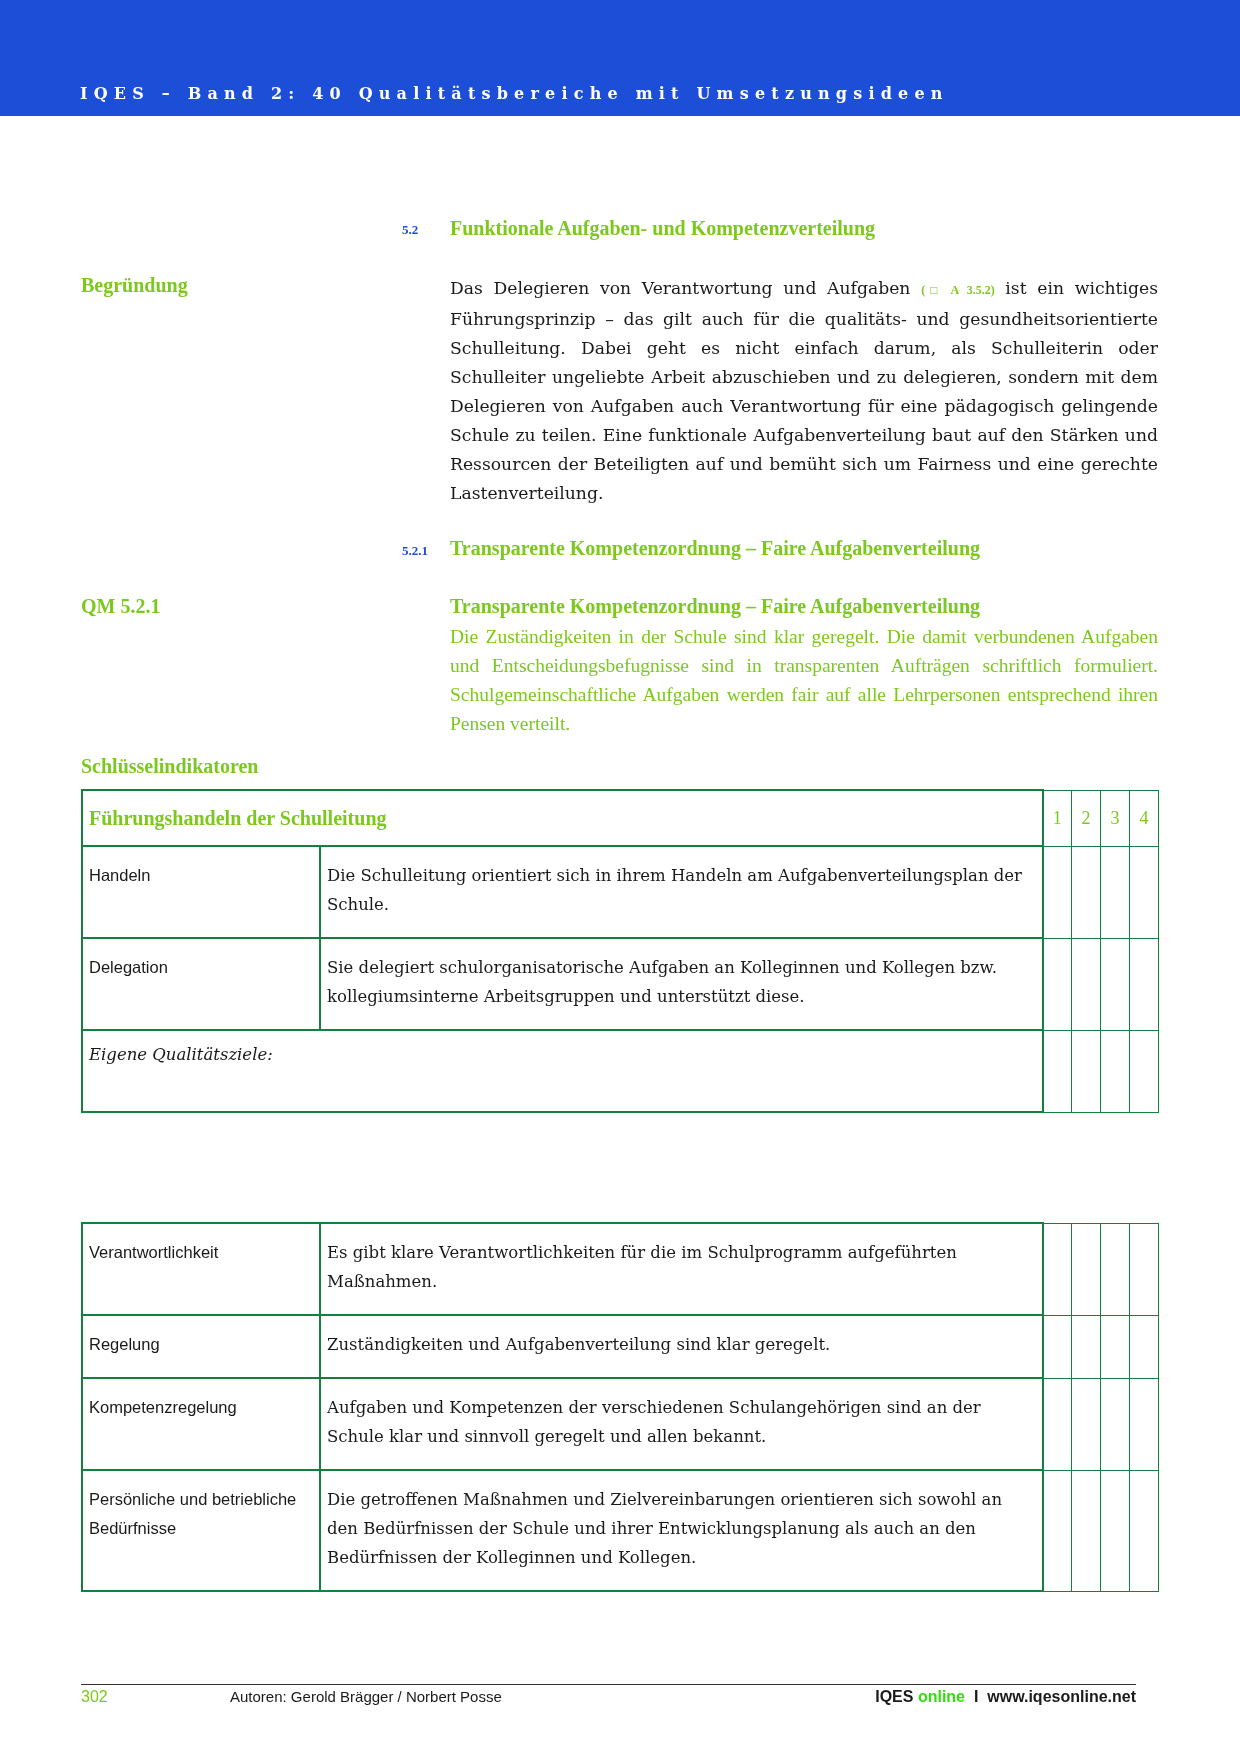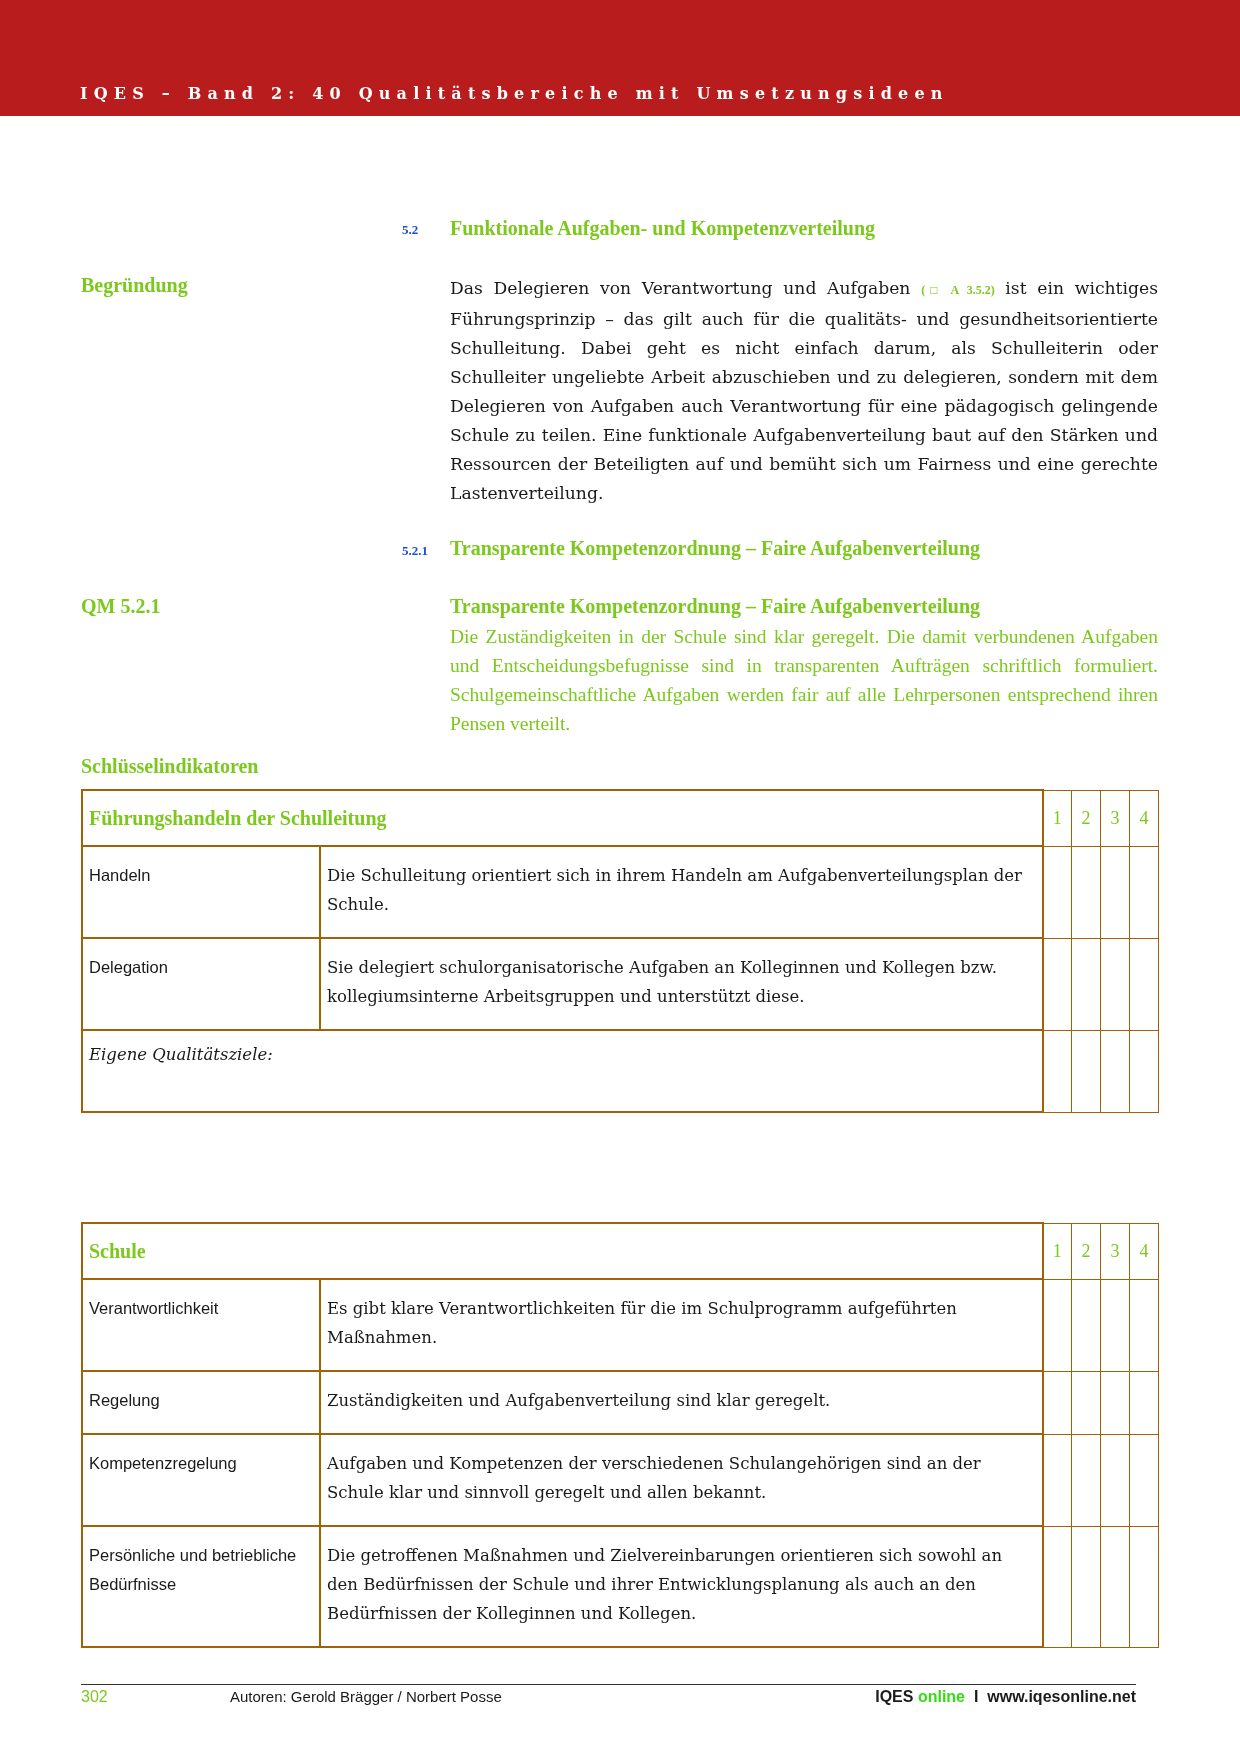--- a/index.html
+++ b/index.html
@@ -3,21 +3,21 @@
 <meta charset="utf-8">
 <style>
   html, body { margin: 0; padding: 0; }
   body {
     width: 1240px; height: 1754px; position: relative; background: #ffffff;
     font-family: "DejaVu Serif", "Liberation Serif", serif; color: #1a1a1a;
     overflow: hidden;
   }
   .topbar {
     position: absolute; left: 0; top: 0; width: 1240px; height: 116px;
-    background: #b91c1c;
+    background: #1d4ed8;
   }
   .topbar-title {
     position: absolute; left: 80px; top: 84px;
     font-family: "DejaVu Serif", "Liberation Serif", serif; font-weight: bold;
     font-size: 16px; letter-spacing: 6.2px; color: #ffffff;
   }
   .sec-num {
     position: absolute; font-family: "Liberation Serif", serif; font-weight: bold;
     font-size: 13px; color: #1d4ed8;
   }
@@ -38,21 +38,21 @@
   .qm-text {
     position: absolute; left: 450px; width: 708px;
     font-family: "Liberation Serif", serif; font-size: 19.5px; line-height: 29px;
     text-align: justify; color: #7cc81d;
   }
   table.ind {
     position: absolute; left: 81px; width: 1078px; border-collapse: collapse;
     table-layout: fixed;
   }
   table.ind td {
-    border: 2px solid #a16207; vertical-align: top; padding: 0; margin-left: 8px;
+    border: 2px solid #15803d; vertical-align: top; padding: 0; margin-left: 8px;
   }
   table.ind td.score { border-width: 1.5px; width: 27px; text-align: center; }
   .hdr-cell {
     font-family: "Liberation Serif", serif; font-weight: bold; font-size: 20px;
     color: #7cc81d; height: 54px; line-height: 54px; padding-left: 6px !important;
     vertical-align: middle !important;
   }
   .score-hdr {
     font-family: "Liberation Serif", serif; font-size: 18px; color: #7cc81d;
     vertical-align: middle !important;
@@ -154,27 +154,20 @@
 <table class="ind" style="top:1222px;">
   <colgroup>
       <col style="width:238px">
       <col>
       <col style="width:29px">
       <col style="width:29px">
       <col style="width:29px">
       <col style="width:29px">
     </colgroup>
   <tbody>
-      <tr>
-    <td class="hdr-cell" colspan="2">Schule</td>
-    <td class="score score-hdr">1</td>
-    <td class="score score-hdr">2</td>
-    <td class="score score-hdr">3</td>
-    <td class="score score-hdr">4</td>
-  </tr>
   <tr>
     <td class="row-label">Verantwortlichkeit</td>
     <td class="row-desc">Es gibt klare Verantwortlichkeiten für die im Schulprogramm aufgeführten Maßnahmen.</td>
     <td class="score"></td>
     <td class="score"></td>
     <td class="score"></td>
     <td class="score"></td>
   </tr>
   <tr>
     <td class="row-label">Regelung</td>

